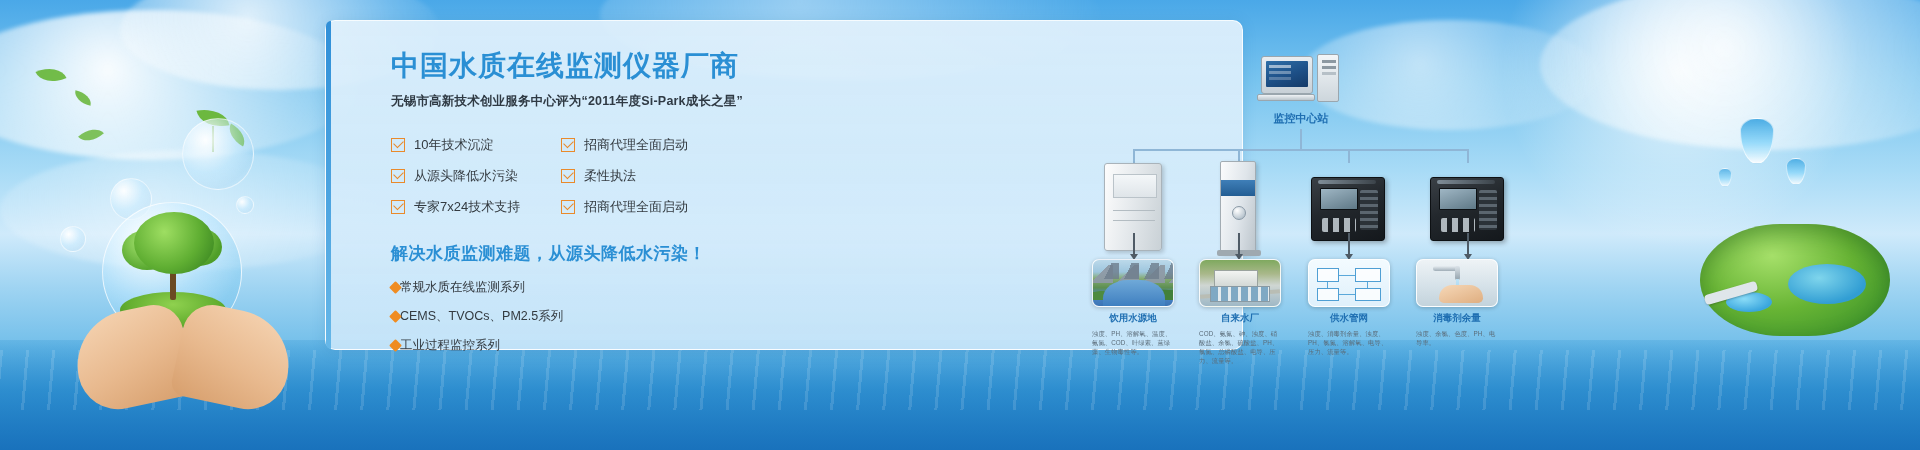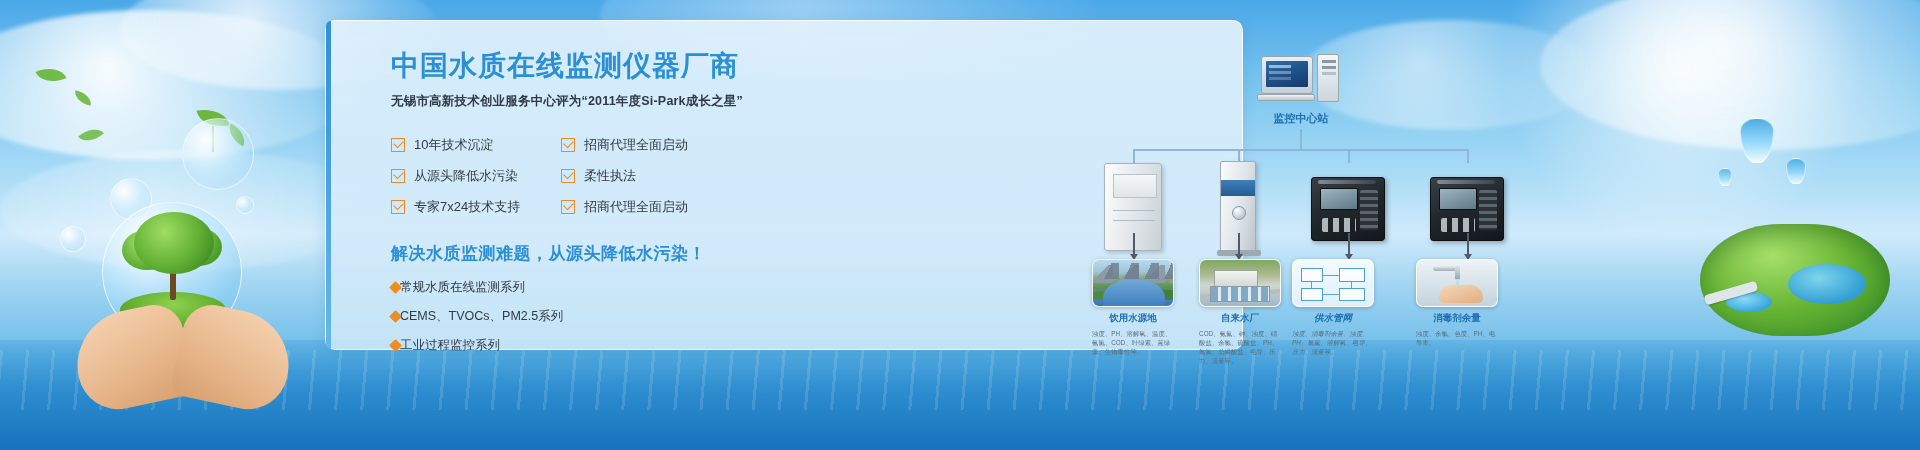--- a/index.html
+++ b/index.html
@@ -543,21 +543,21 @@
       <div class="tile" style="left:113px;">
         <div class="photo ph-plant">
           <div class="road"></div>
           <div class="bldg"></div>
           <div class="tank"></div>
         </div>
         <div class="tile-label">自来水厂</div>
         <div class="tile-desc">COD、氨氮、砷、浊度、硝酸盐、余氯、硫酸盐、PH、氯氮、总磷酸盐、电导、压力、流量等。</div>
       </div>
 
-      <div class="tile" style="left:206px;font-style:italic;">
+      <div class="tile" style="left:222px;">
         <div class="photo ph-sch">
           <div class="bx" style="left:8px;  top:8px;  width:22px; height:14px;"></div>
           <div class="bx" style="left:8px;  top:28px; width:22px; height:13px;"></div>
           <div class="bx" style="left:46px; top:8px;  width:26px; height:14px;"></div>
           <div class="bx" style="left:46px; top:28px; width:26px; height:13px;"></div>
           <div class="ln" style="left:30px; top:15px; width:16px; height:1px;"></div>
           <div class="ln" style="left:30px; top:34px; width:16px; height:1px;"></div>
           <div class="ln" style="left:18px; top:22px; width:1px; height:6px;"></div>
           <div class="ln" style="left:58px; top:22px; width:1px; height:6px;"></div>
         </div>

